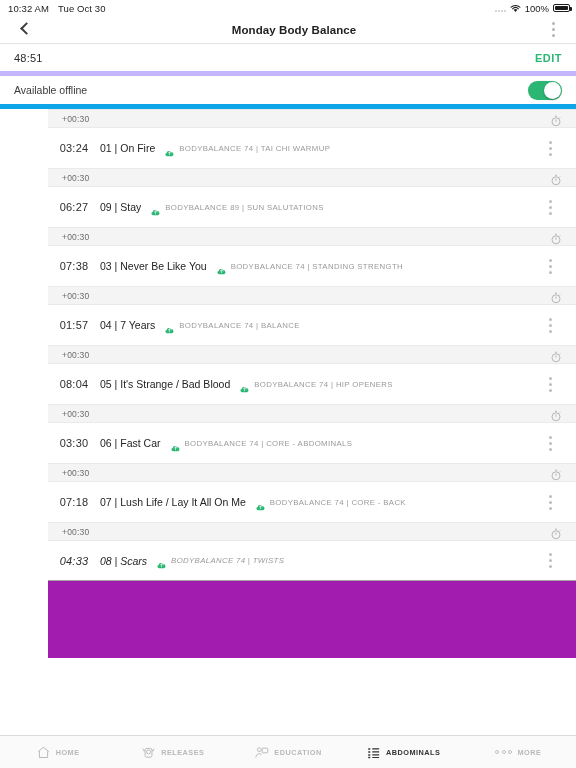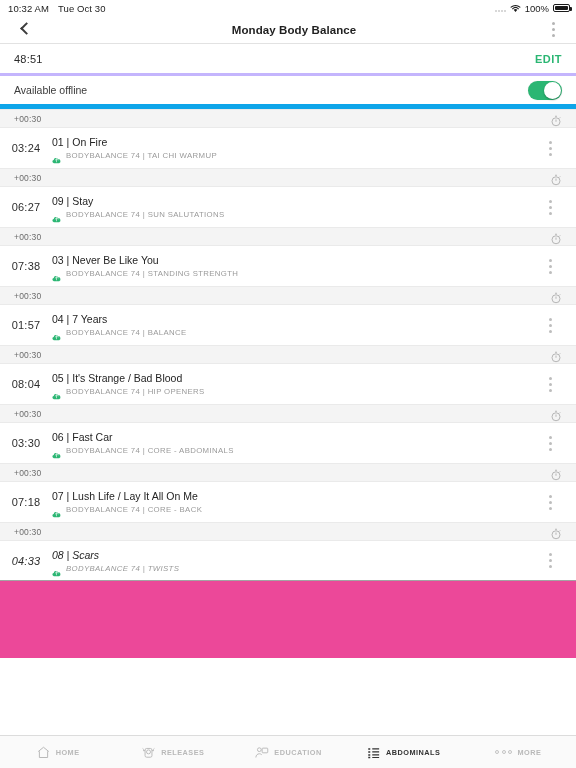--- a/index.html
+++ b/index.html
@@ -62,21 +62,21 @@
     display:flex; flex-direction:column; align-items:center; justify-content:center;
     gap:3px; cursor:pointer;
   }
   .nav-more i{ display:block; width:3px; height:3px; border-radius:50%; background:#b4b4b4; }
 
   
   .row-duration{
     height:32px; flex:0 0 32px;
     display:flex; align-items:center;
     padding:0 14px;
-    border-bottom:3px solid #c4b5fd;
+    border-bottom:5px solid #c4b5fd;
   }
   .duration{ font-size:11px; color:#2a2a2a; letter-spacing:.2px; }
   .edit-btn{
     margin-left:auto;
     font-size:11px; font-weight:bold; letter-spacing:.5px;
     color:#2bb673; cursor:pointer;
   }
 
   
   .row-offline{
@@ -93,21 +93,21 @@
     box-shadow:0 0 1px rgba(0,0,0,.18);
   }
   .switch .knob{
     position:absolute; top:1px; right:1px;
     width:17px; height:17px; border-radius:50%;
     background:#ffffff;
     box-shadow:0 1px 2px rgba(0,0,0,.3);
   }
 
   
-  .list{ flex:1 1 auto; overflow:hidden; background:#ec4899; }
+  .list{ flex:1 1 auto; overflow:hidden; background:#a21caf;margin-left:48px; }
 
   .gap-row{
     height:19px;
     display:flex; align-items:center;
     padding:0 14px;
     background:#f4f4f4;
     border-bottom:1px solid #eaeaea;
     border-top:1px solid #eaeaea;
   }
   .gap-label{ font-size:8.5px; color:#6c6c6c; letter-spacing:.2px; }
@@ -118,21 +118,21 @@
     display:flex; align-items:center;
     padding:0 14px 0 0;
     background:#ffffff;
     cursor:pointer;
   }
   .tr-time{
     width:52px; flex:0 0 52px;
     text-align:center;
     font-size:11px; color:#2d2d2d; letter-spacing:.2px;
   }
-  .tr-body{ flex:1 1 auto; min-width:0; display:flex; flex-direction:column; gap:3px; }
+  .tr-body{ flex:1 1 auto; min-width:0; display:flex; flex-direction:row; gap:10px; }
   .tr-title{
     font-size:10.5px; color:#242424;
     white-space:nowrap; overflow:hidden; text-overflow:ellipsis;
   }
   .tr-sub{ display:flex; align-items:center; gap:5px; }
   .cloud-icon{ width:9px; height:9px; display:block; flex:0 0 9px; }
   .tr-meta{
     font-size:7.8px; color:#9a9a9a; letter-spacing:.35px;
     white-space:nowrap; overflow:hidden; text-overflow:ellipsis;
   }
@@ -257,21 +257,21 @@
       </div>
       <div class="track-row">
         <span class="tr-time">06:27</span>
         <span class="tr-body">
           <span class="tr-title">09 | Stay</span>
           <span class="tr-sub">
             <span class="cloud-icon"><svg viewBox="0 0 24 18" width="9" height="9">
                 <path d="M19 16H5a4.3 4.3 0 0 1-.5-8.5A6 6 0 0 1 16 6.3 4.8 4.8 0 0 1 19 16z" fill="#2bb673"></path>
                 <path d="M12 12.6V4.6M8.6 8l3.4-3.4L15.4 8" stroke="#ffffff" stroke-width="1.6" fill="none" stroke-linecap="round"></path>
               </svg></span>
-            <span class="tr-meta">BODYBALANCE 74 | SUN SALUTATIONS</span>
+            <span class="tr-meta">BODYBALANCE 89 | SUN SALUTATIONS</span>
           </span>
         </span>
         <span class="tr-more">
           <i></i>
           <i></i>
           <i></i>
         </span>
       </div>
       <div class="gap-row">
         <span class="gap-label">+00:30</span>

